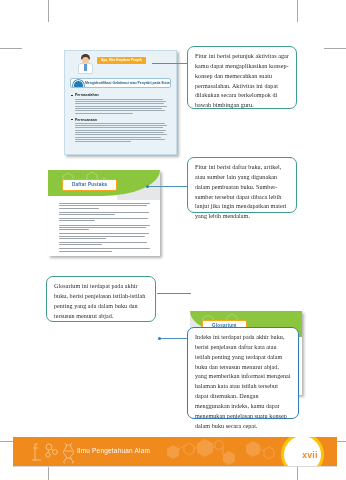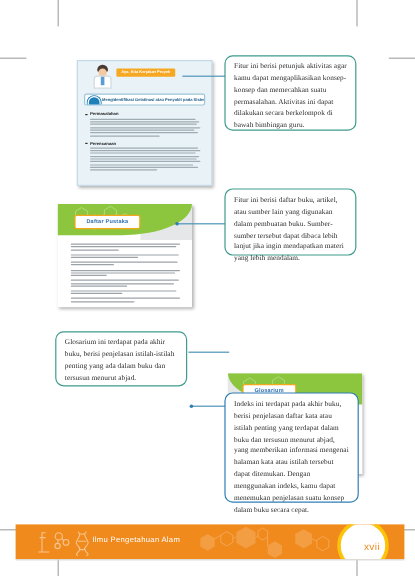--- a/index.html
+++ b/index.html
@@ -147,21 +147,21 @@
     font-family:"Liberation Sans",sans-serif;
   }
   .pagecirc{
     position:absolute;left:268px;top:-4px;
     width:37px;height:37px;border-radius:50%;
     background:#ffffff;
     border:3px solid #fdc20a;
     display:flex;align-items:center;justify-content:center;
   }
   .pagenum{
-    color:#f08a1d;font-size:8.5px;font-weight:normal;
+    color:#f08a1d;font-size:8.5px;font-weight:bold;
     font-family:"Liberation Sans",sans-serif;letter-spacing:.3px;margin-left:15px;
   }
   .bottom-rule{position:absolute;left:13px;top:466px;width:324px;height:1px;background:#d8d8d8;}
 </style>
 </head>
 <body>
 
 <div class="page">
 
   <div class="crop v tl-v"></div>

